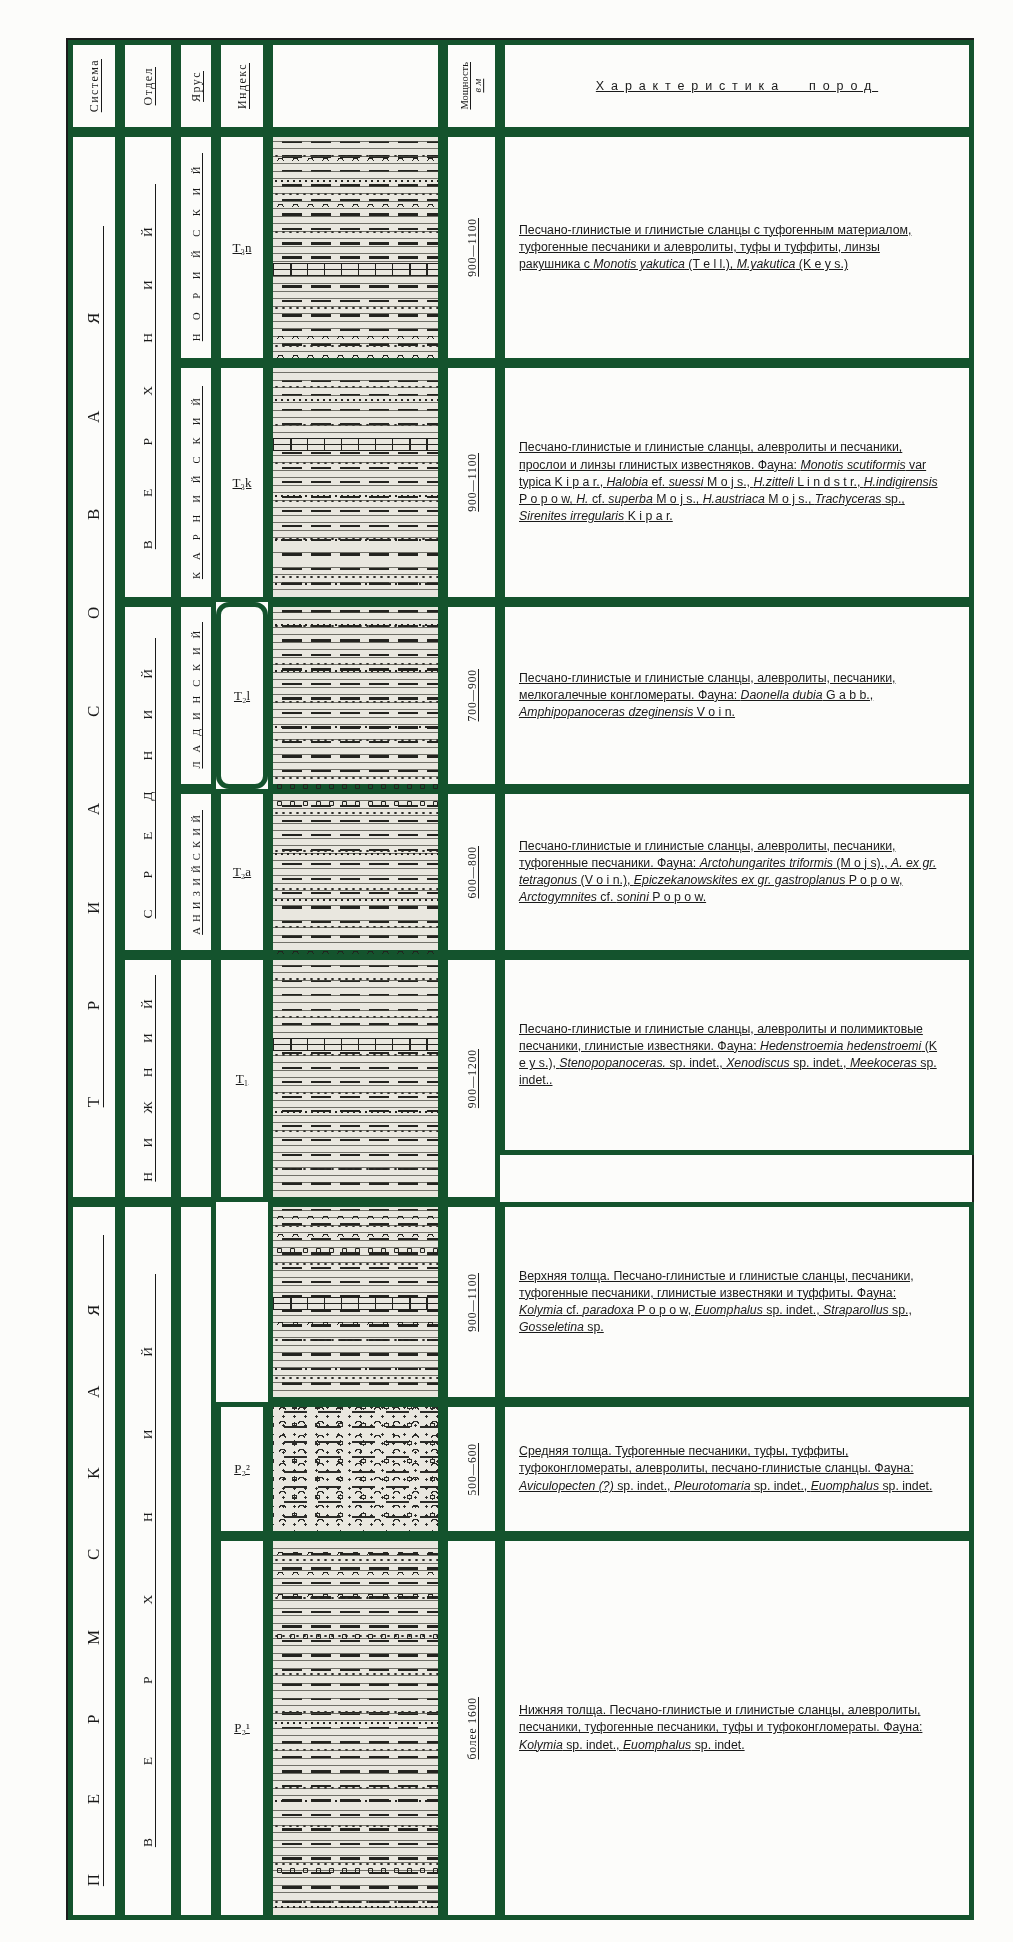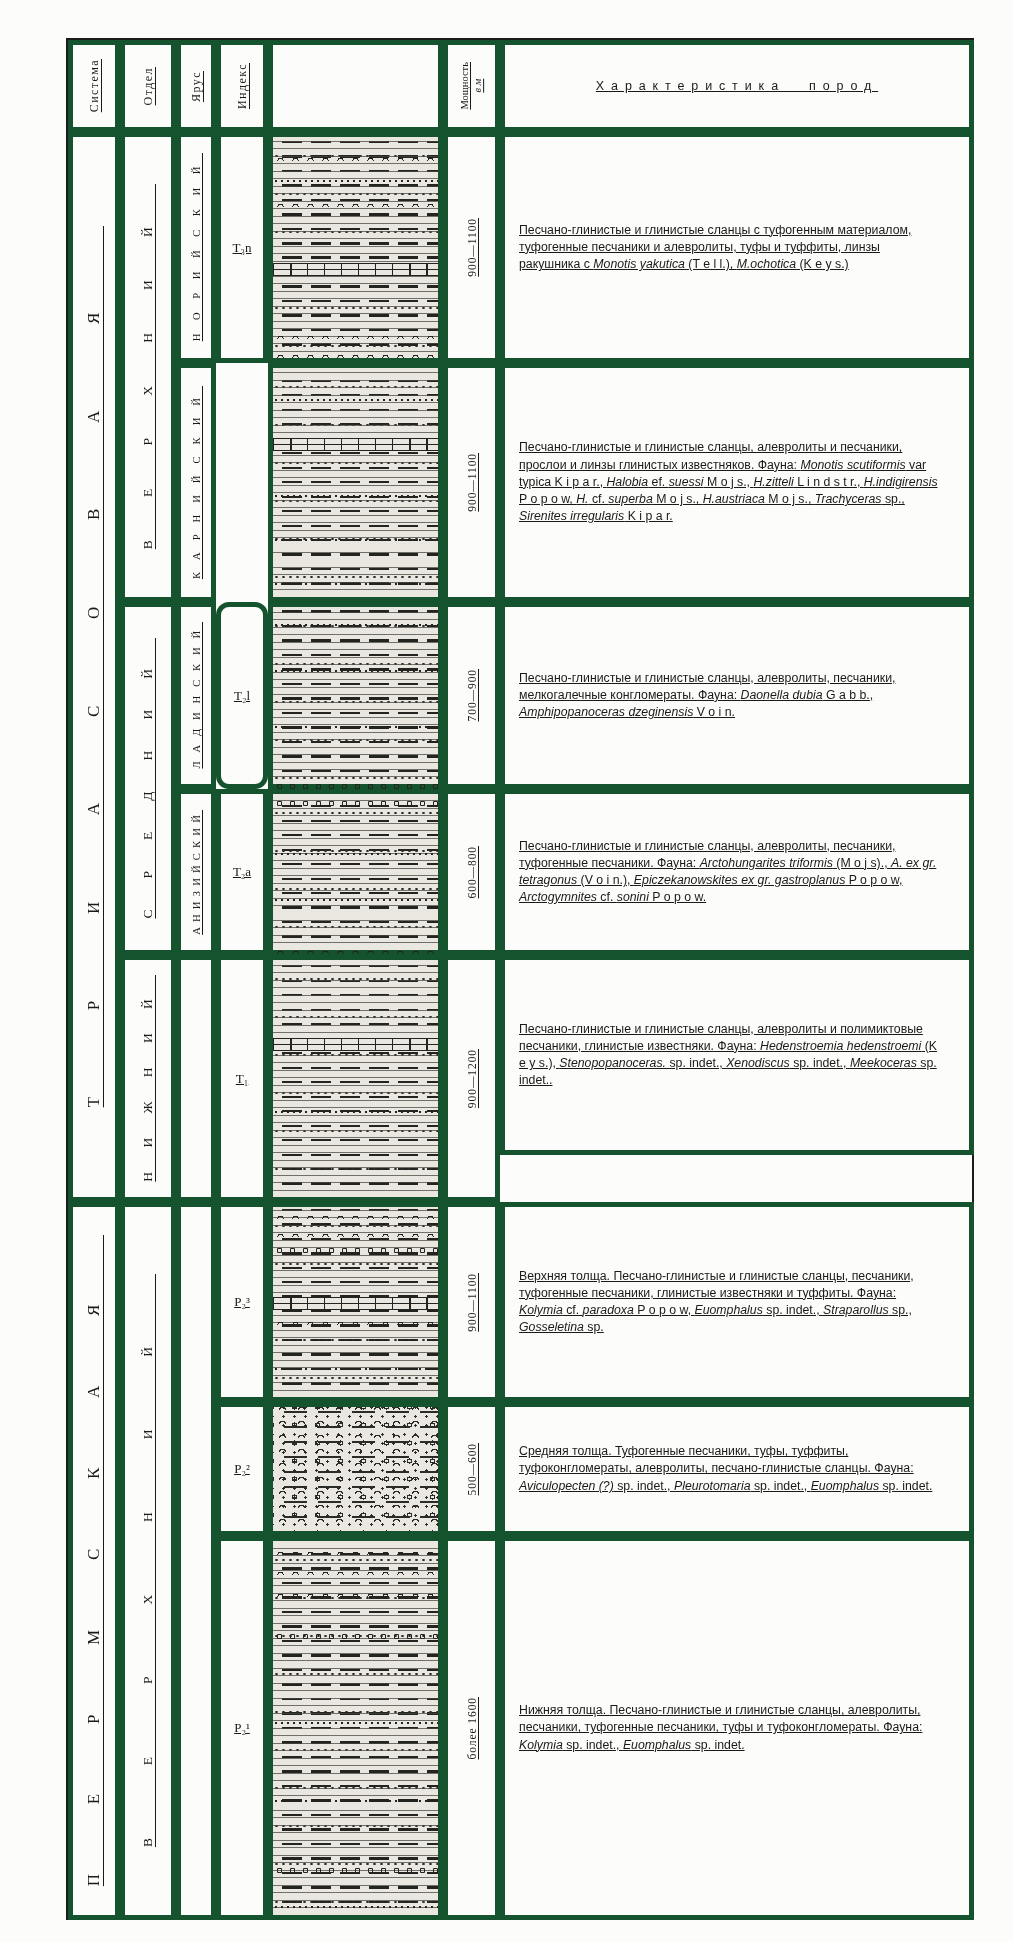--- a/index.html
+++ b/index.html
@@ -103,31 +103,31 @@
     </div>
     <div class="cell" style="left:108px;top:749px;width:40px;height:166px;">
       <span class="vt st-label" style="letter-spacing:.5em;">АНИЗИЙСКИЙ</span>
     </div>
     <div class="cell" style="left:108px;top:915px;width:40px;height:247px;"></div>
     <div class="cell" style="left:108px;top:1162px;width:40px;height:718px;"></div>
 
     <div class="cell" style="left:148px;top:92px;width:52px;height:231px;">
         <span class="idx">T₃n</span>
       </div>
+    <div class="cell" style="left:148px;top:323px;width:52px;height:239px;">
+        <span class="idx">T₃k</span>
+      </div>
     <div class="cell" style="left:148px;top:562px;width:52px;height:187px;border-radius:13px;">
         <span class="idx">T₂l</span>
       </div>
     <div class="cell" style="left:148px;top:749px;width:52px;height:166px;">
         <span class="idx">T₂a</span>
       </div>
     <div class="cell" style="left:148px;top:915px;width:52px;height:247px;">
         <span class="idx">T₁</span>
-      </div>
-    <div class="cell" style="left:148px;top:1162px;width:52px;height:200px;">
-        <span class="idx">P₂³</span>
       </div>
     <div class="cell" style="left:148px;top:1362px;width:52px;height:134px;">
         <span class="idx">P₂²</span>
       </div>
     <div class="cell" style="left:148px;top:1496px;width:52px;height:384px;">
         <span class="idx">P₂¹</span>
       </div>
 
     <div class="cell litho" style="left:200px;top:92px;width:175px;height:231px;">
       <div class="band arcs" style="top:18px;"></div>
@@ -199,21 +199,21 @@
         <span class="vt thick-val">900—1100</span>
       </div>
     <div class="cell" style="left:375px;top:1362px;width:57px;height:134px;">
         <span class="vt thick-val">500—600</span>
       </div>
     <div class="cell" style="left:375px;top:1496px;width:57px;height:384px;">
         <span class="vt thick-val">более 1600</span>
       </div>
 
     <div class="cell desc" style="left:432px;top:92px;width:474px;height:231px;">
-        <div><span>Песчано-глинистые и глинистые сланцы с туфогенным материалом, туфогенные песчаники и алевролиты, туфы и туффиты, линзы ракушника с </span><span class="it">Monotis yakutica</span><span> (T e l l.), </span><span class="it">M.ochotica</span><span> (K e y s.)</span></div>
+        <div><span>Песчано-глинистые и глинистые сланцы с туфогенным материалом, туфогенные песчаники и алевролиты, туфы и туффиты, линзы ракушника с </span><span class="it">Monotis yakutica</span><span> (T e l l.), </span><span class="it">M.yakutica</span><span> (K e y s.)</span></div>
       </div>
     <div class="cell desc" style="left:432px;top:323px;width:474px;height:239px;">
         <div><span>Песчано-глинистые и глинистые сланцы, алевролиты и песчаники, прослои и линзы глинистых известняков. Фауна: </span><span class="it">Monotis scutiformis</span><span> var typica K i p a r., </span><span class="it">Halobia</span><span> ef. </span><span class="it">suessi</span><span> M o j s., </span><span class="it">H.zitteli</span><span> L i n d s t r., </span><span class="it">H.indigirensis</span><span> P o p o w, </span><span class="it">H.</span><span> cf. </span><span class="it">superba</span><span> M o j s., </span><span class="it">H.austriaca</span><span> M o j s., </span><span class="it">Trachyceras</span><span> sp., </span><span class="it">Sirenites irregularis</span><span> K i p a r.</span></div>
       </div>
     <div class="cell desc" style="left:432px;top:562px;width:474px;height:187px;">
         <div><span>Песчано-глинистые и глинистые сланцы, алевролиты, песчаники, мелкогалечные конгломераты. Фауна: </span><span class="it">Daonella dubia</span><span> G a b b., </span><span class="it">Amphipopanoceras dzeginensis</span><span> V o i n.</span></div>
       </div>
     <div class="cell desc" style="left:432px;top:749px;width:474px;height:166px;">
         <div><span>Песчано-глинистые и глинистые сланцы, алевролиты, песчаники, туфогенные песчаники. Фауна: </span><span class="it">Arctohungarites triformis</span><span> (M o j s)., </span><span class="it">A. ex gr. tetragonus</span><span> (V o i n.), </span><span class="it">Epiczekanowskites ex gr. gastroplanus</span><span> P o p o w, </span><span class="it">Arctogymnites</span><span> cf. </span><span class="it">sonini</span><span> P o p o w.</span></div>
       </div>

